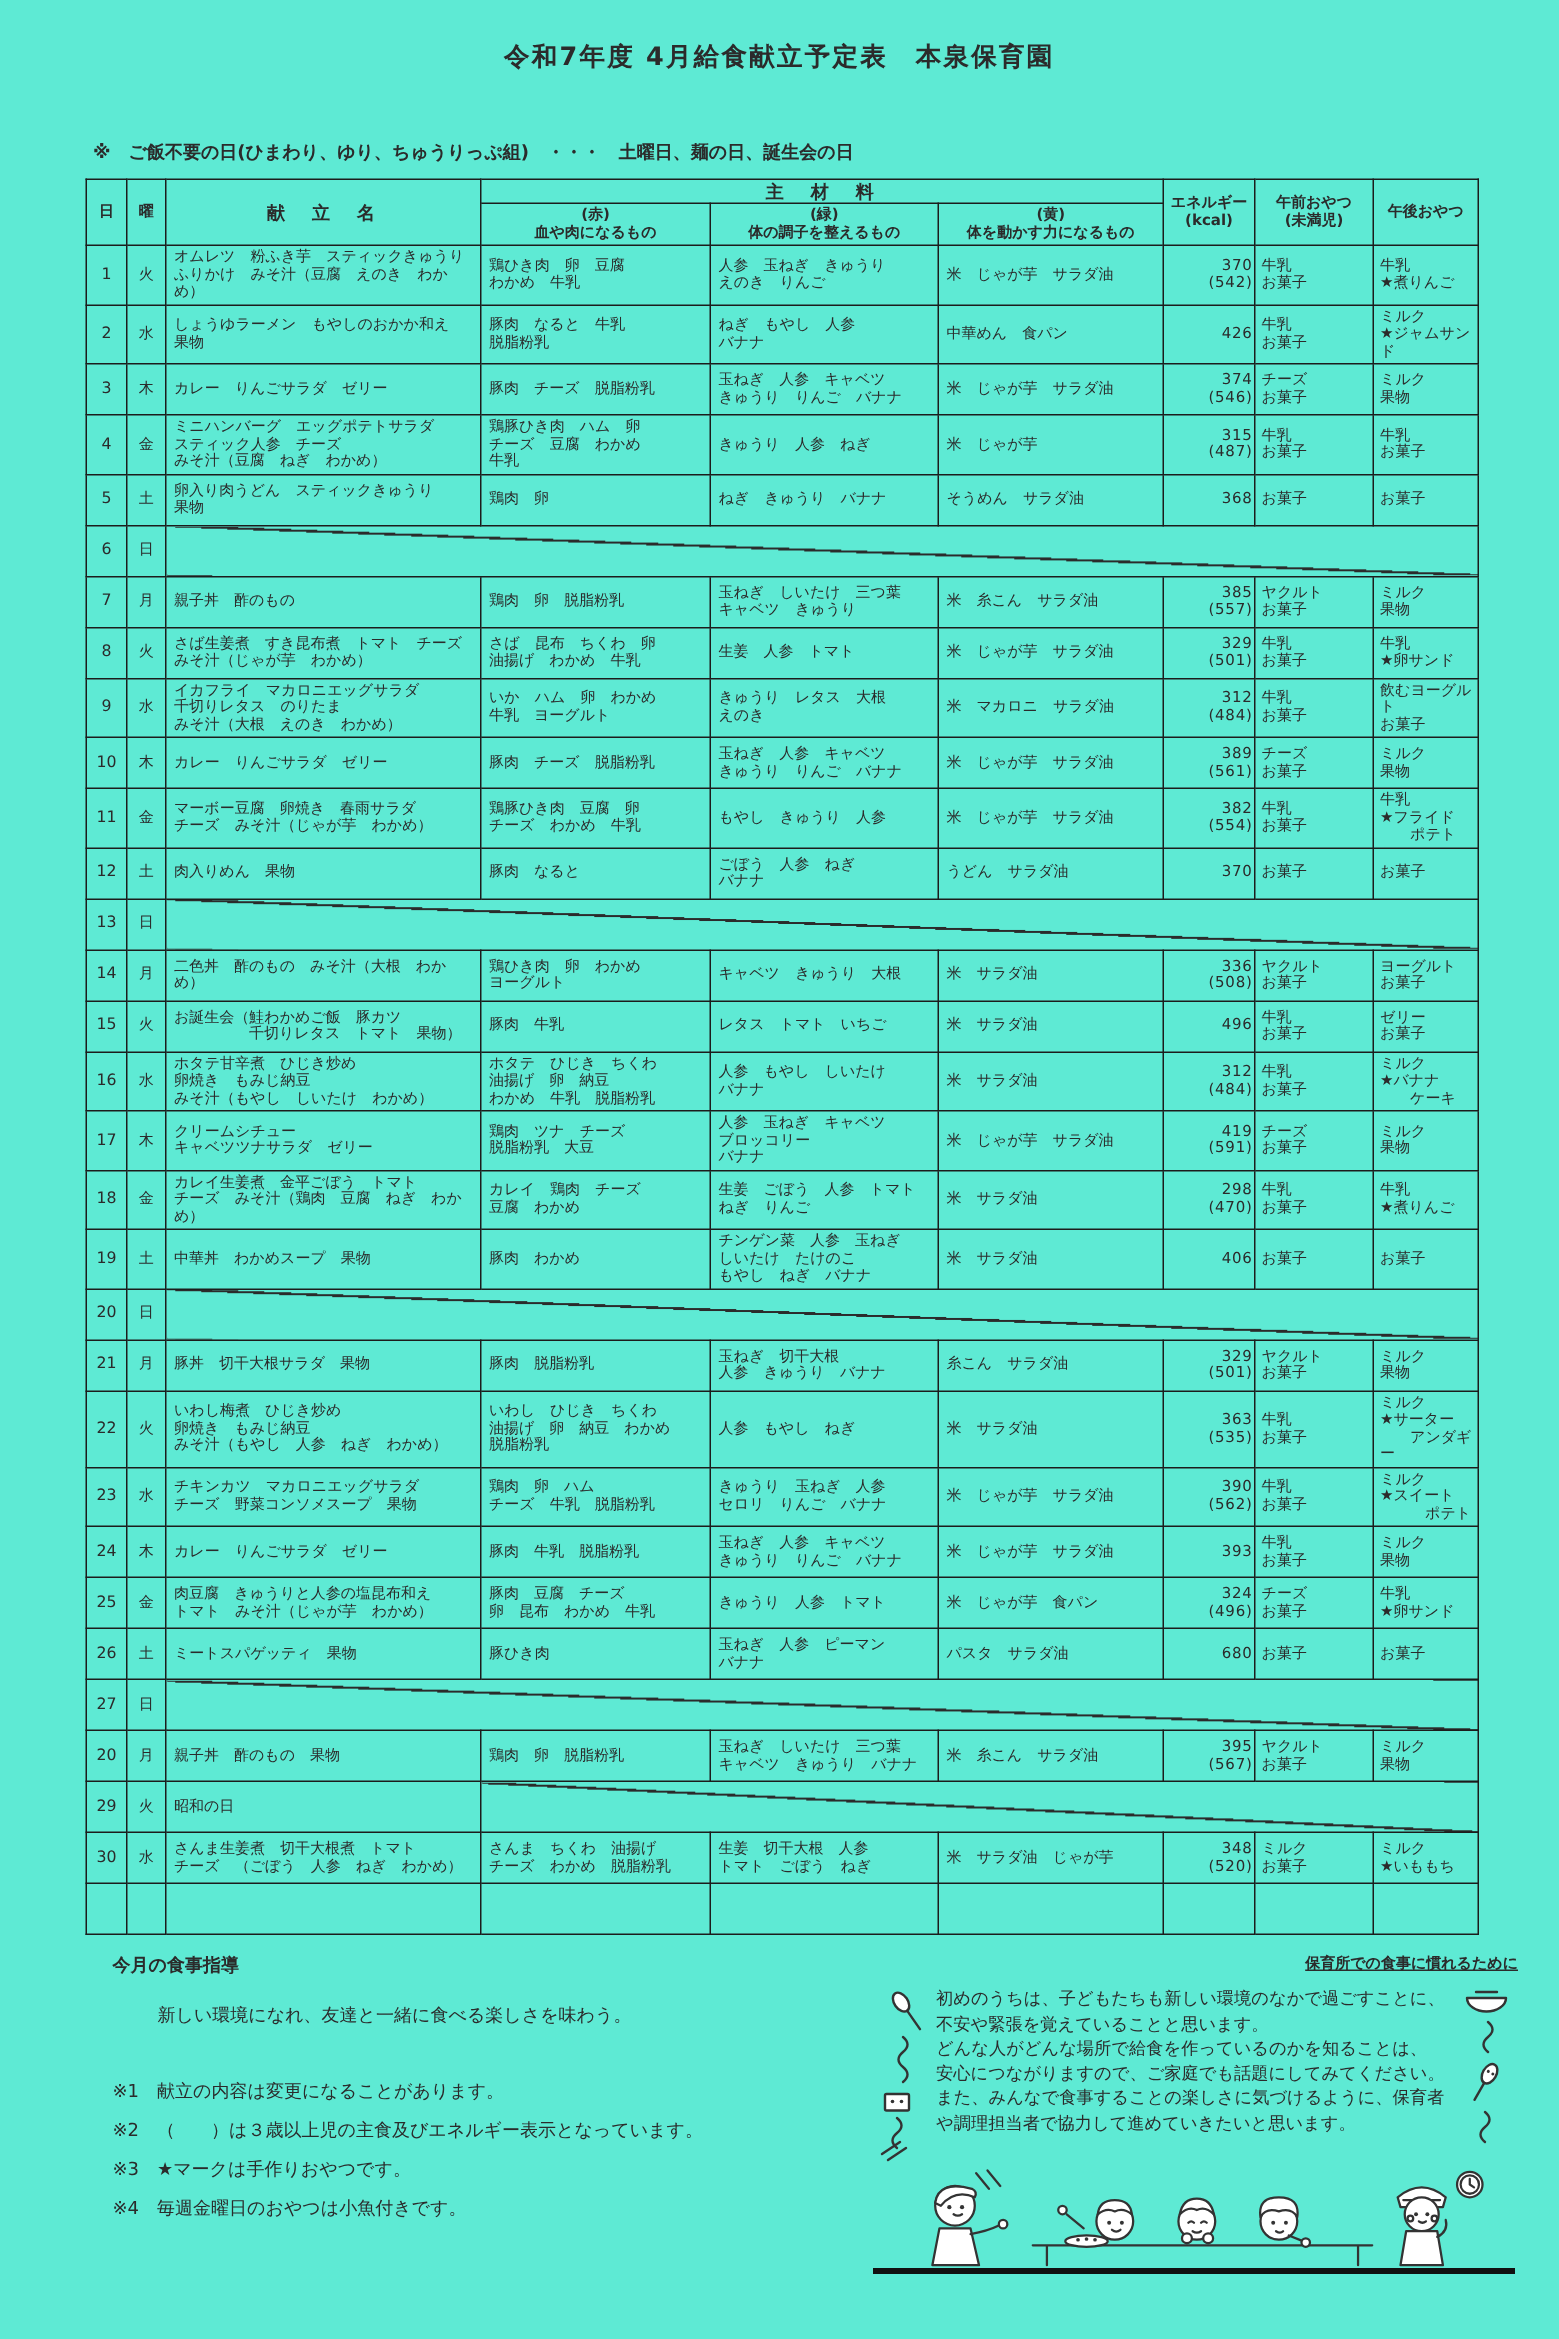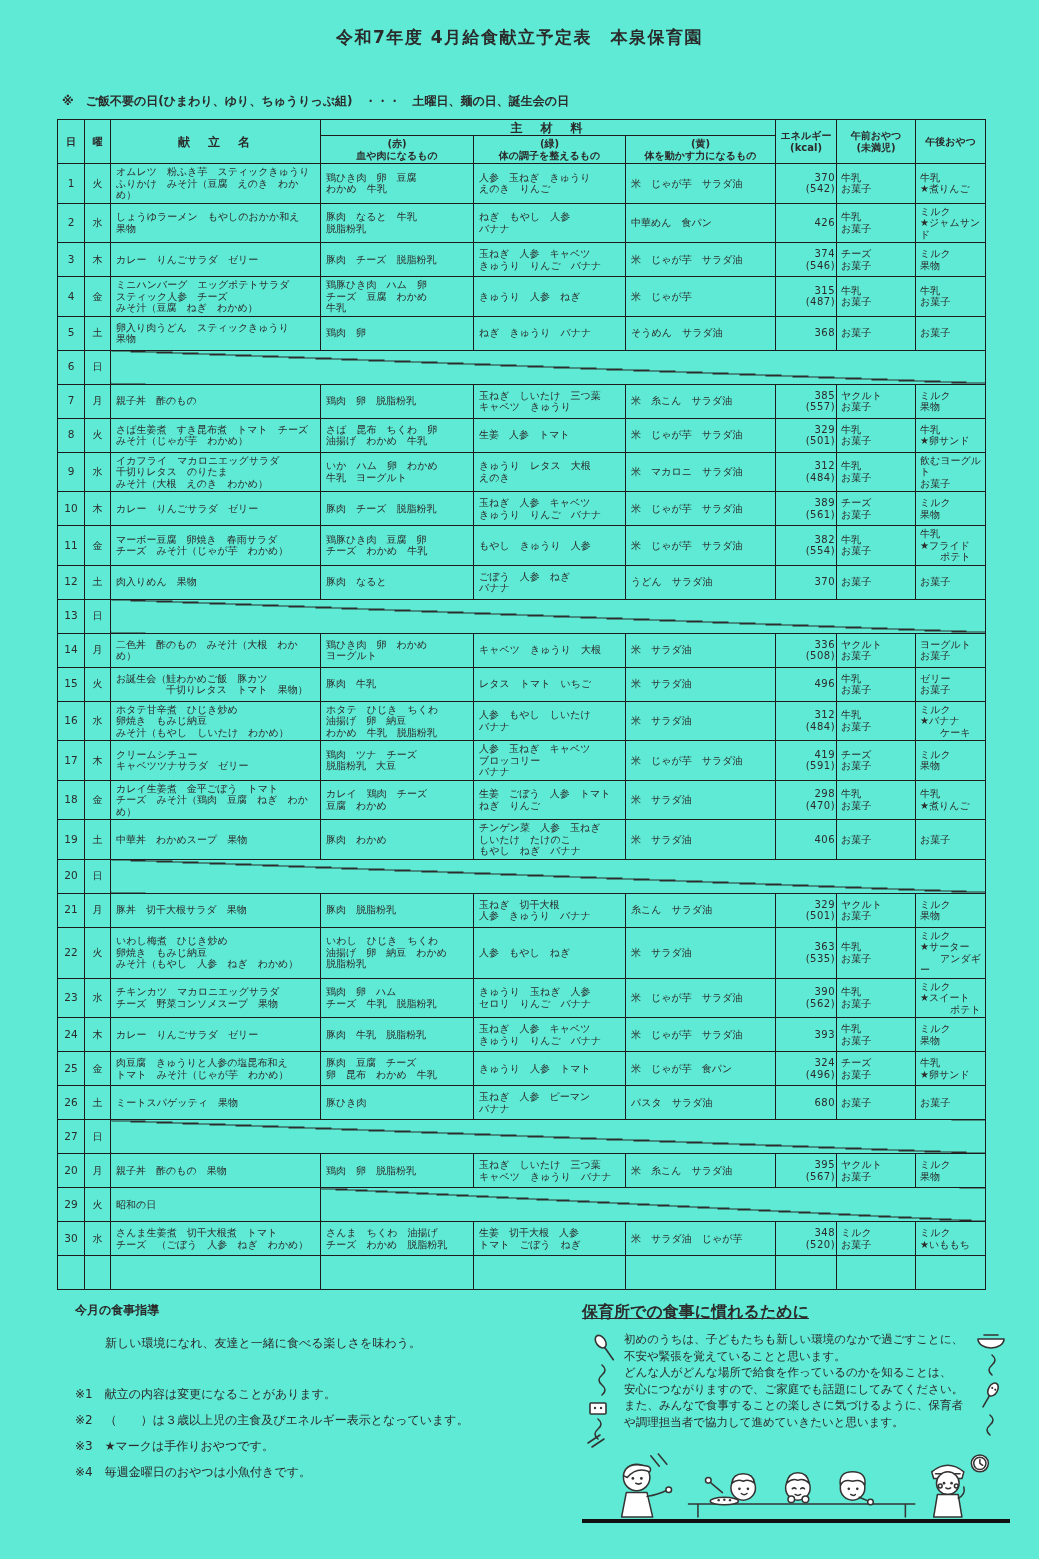--- a/index.html
+++ b/index.html
@@ -25,21 +25,21 @@
       #2b2b2b calc(50% + 0.8px), transparent calc(50% + 0.8px)); }
 
   .footer { display:flex; margin:12px 0 0 75px;gap:32px; }
   .footer-left { width:475px; font-size:12px; }
   .fl-heading { font-weight:bold; margin-bottom:16px; }
   .fl-guidance { margin-left:30px; margin-bottom:34px; }
   .fl-notes { list-style:none; }
   .fl-notes li { margin-bottom:9px; }
 
   .footer-right { width:430px; position:relative; }
-  .fr-heading { text-align:left; font-size:16px; font-weight:bold; text-decoration:underline; margin-bottom:8px; }
+  .fr-heading { text-align:right; font-size:10px; font-weight:bold; text-decoration:underline; margin-bottom:8px; }
   .fr-row { display:flex; }
   .fr-body { flex:1; font-size:11.5px; line-height:16.5px; white-space:pre-wrap; }
   .doodle-col { width:42px; flex:0 0 42px; }
   .fr-illustration { margin-top:2px; border-bottom:4px solid #111; }
 
   svg .ln { stroke:#333; fill:none; stroke-width:1.6; stroke-linecap:round; stroke-linejoin:round; }
   svg .fl { stroke:#333; fill:#fff; stroke-width:1.6; stroke-linejoin:round; }
   svg .dt { fill:#333; stroke:none; }
 </style>
 </head>

